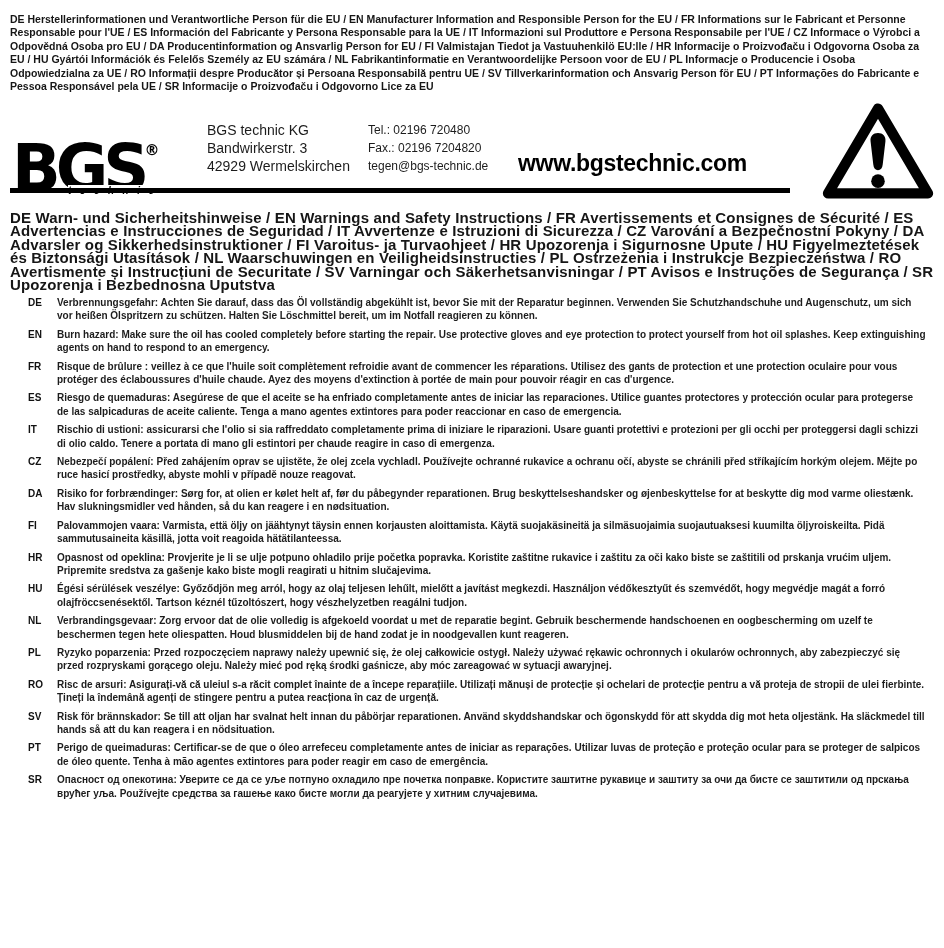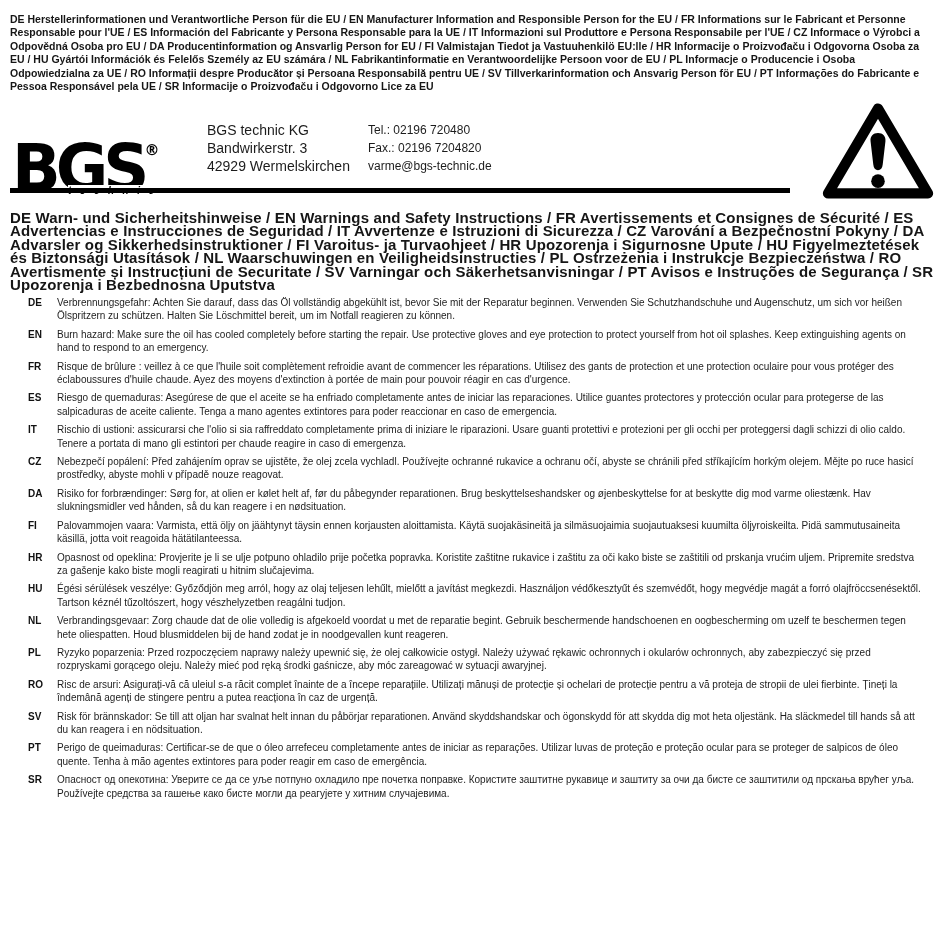--- a/index.html
+++ b/index.html
@@ -42,21 +42,21 @@
   .rule{position:absolute;left:10px;top:188px;width:780px;height:5px;background:#000;}
   
   .warn-header{
     position:absolute;left:10px;top:211px;width:926px;
     font-size:15px;font-weight:bold;line-height:13.4px;letter-spacing:.15px;
   }
   
   .warn-list{position:absolute;left:10px;top:296px;width:926px;}
   .item{display:flex;padding-left:18px;margin-bottom:5px;font-size:10px;line-height:13.4px;color:#1d1d1d;}
   .code{width:29px;flex-shrink:0;font-weight:bold;color:#111;}
-  .text{flex:1;padding-right:10px;}
+  .text{flex:1;padding-right:10px;font-weight:bold;}
 </style>
 </head>
 <body>
 
 <div class="page">
 
   <div class="top-info">DE Herstellerinformationen und Verantwortliche Person für die EU / EN Manufacturer Information and Responsible Person for the EU / FR Informations sur le Fabricant et Personne Responsable pour l'UE / ES Información del Fabricante y Persona Responsable para la UE / IT Informazioni sul Produttore e Persona Responsabile per l'UE / CZ Informace o Výrobci a Odpovědná Osoba pro EU / DA Producentinformation og Ansvarlig Person for EU / FI Valmistajan Tiedot ja Vastuuhenkilö EU:lle / HR Informacije o Proizvođaču i Odgovorna Osoba za EU / HU Gyártói Információk és Felelős Személy az EU számára / NL Fabrikantinformatie en Verantwoordelijke Persoon voor de EU / PL Informacje o Producencie i Osoba Odpowiedzialna za UE / RO Informații despre Producător și Persoana Responsabilă pentru UE / SV Tillverkarinformation och Ansvarig Person för EU / PT Informações do Fabricante e Pessoa Responsável pela UE / SR Informacije o Proizvođaču i Odgovorno Lice za EU</div>
 
   <div class="logo">
     <div class="bgs-line"><span>BGS</span><span class="reg">®</span></div>
@@ -65,23 +65,24 @@
 
   <div class="addr">
     <div>BGS technic KG</div>
     <div>Bandwirkerstr. 3</div>
     <div>42929 Wermelskirchen</div>
   </div>
 
   <div class="contact">
     <div>Tel.: 02196 720480</div>
     <div>Fax.: 02196 7204820</div>
-    <div>varme@bgs-technic.de</div>
+    <div>tegen@bgs-technic.de</div>
   </div>
 
+  <div class="website">www.bgstechnic.com</div>
 
   <div class="warning-triangle">
     <svg width="114" height="98" viewBox="0 0 120 104" aria-hidden="true">
       <path d="M60 7 L113 97 L7 97 Z" fill="#ffffff" stroke="#000000" stroke-width="11" stroke-linejoin="round"></path>
       <path d="M60 33 c5.2 0 8.4 3.4 7.9 8.6 l-2.9 24.8 c-.4 3.9-2.2 6.1-5 6.1 s-4.6-2.2-5-6.1 l-2.9-24.8 C51.6 36.4 54.8 33 60 33 Z" fill="#000000"></path>
       <circle cx="60" cy="84" r="7.2" fill="#000000"></circle>
     </svg>
   </div>
 
   <div class="rule"></div>
@@ -124,21 +125,21 @@
     <div class="item">
         <span class="code">HR</span>
         <span class="text">Opasnost od opeklina: Provjerite je li se ulje potpuno ohladilo prije početka popravka. Koristite zaštitne rukavice i zaštitu za oči kako biste se zaštitili od prskanja vrućim uljem. Pripremite sredstva za gašenje kako biste mogli reagirati u hitnim slučajevima.</span>
       </div>
     <div class="item">
         <span class="code">HU</span>
         <span class="text">Égési sérülések veszélye: Győződjön meg arról, hogy az olaj teljesen lehűlt, mielőtt a javítást megkezdi. Használjon védőkesztyűt és szemvédőt, hogy megvédje magát a forró olajfröccsenésektől. Tartson kéznél tűzoltószert, hogy vészhelyzetben reagálni tudjon.</span>
       </div>
     <div class="item">
         <span class="code">NL</span>
-        <span class="text">Verbrandingsgevaar: Zorg chaude dat de olie volledig is afgekoeld voordat u met de reparatie begint. Gebruik beschermende handschoenen en oogbescherming om uzelf te beschermen tegen hete oliespatten. Houd blusmiddelen bij de hand zodat je in noodgevallen kunt reageren.</span>
+        <span class="text">Verbrandingsgevaar: Zorg ervoor dat de olie volledig is afgekoeld voordat u met de reparatie begint. Gebruik beschermende handschoenen en oogbescherming om uzelf te beschermen tegen hete oliespatten. Houd blusmiddelen bij de hand zodat je in noodgevallen kunt reageren.</span>
       </div>
     <div class="item">
         <span class="code">PL</span>
         <span class="text">Ryzyko poparzenia: Przed rozpoczęciem naprawy należy upewnić się, że olej całkowicie ostygł. Należy używać rękawic ochronnych i okularów ochronnych, aby zabezpieczyć się przed rozpryskami gorącego oleju. Należy mieć pod ręką środki gaśnicze, aby móc zareagować w sytuacji awaryjnej.</span>
       </div>
     <div class="item">
         <span class="code">RO</span>
         <span class="text">Risc de arsuri: Asigurați-vă că uleiul s-a răcit complet înainte de a începe reparațiile. Utilizați mănuși de protecție și ochelari de protecție pentru a vă proteja de stropii de ulei fierbinte. Țineți la îndemână agenți de stingere pentru a putea reacționa în caz de urgență.</span>
       </div>
     <div class="item">

